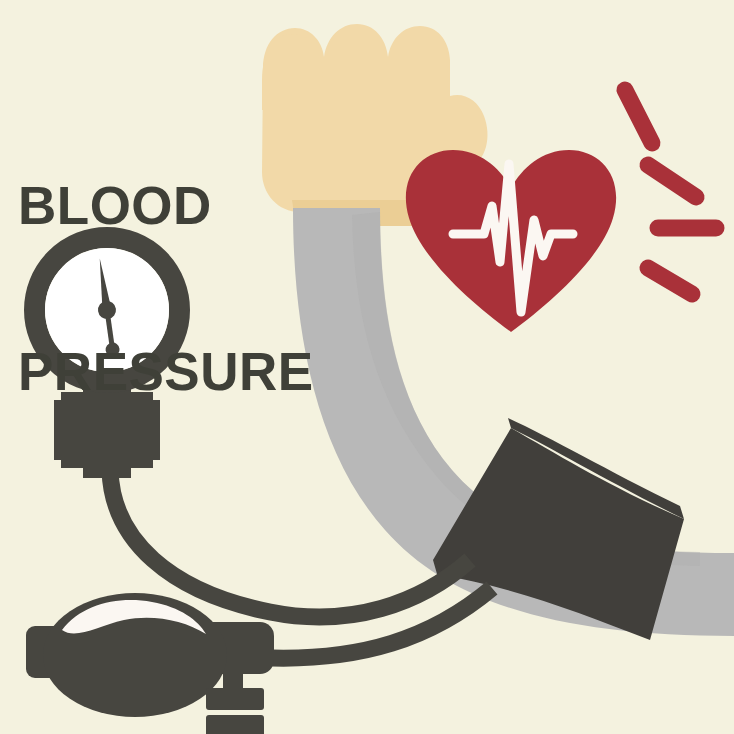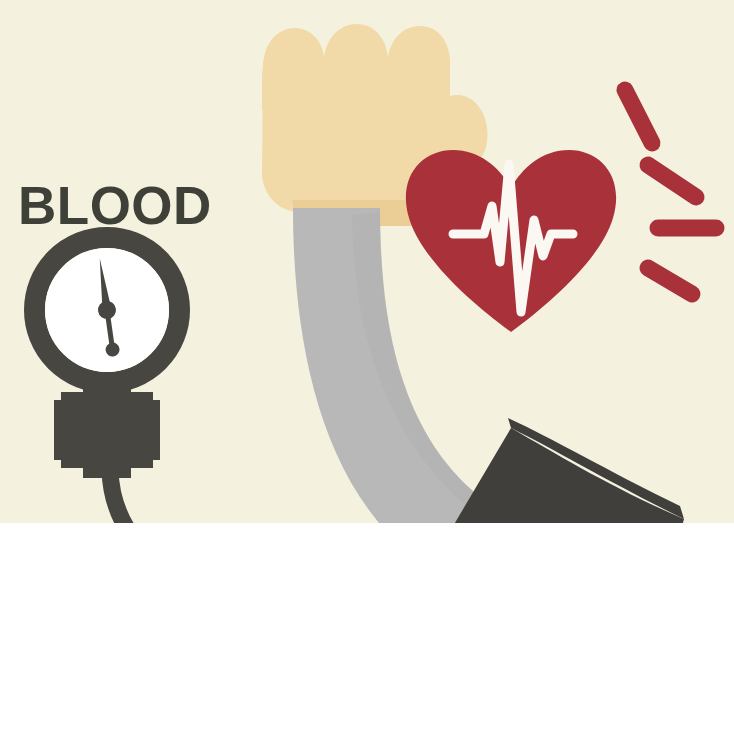--- a/index.html
+++ b/index.html
@@ -39,21 +39,21 @@
     color: #3F4038;
     white-space: pre;
     pointer-events: none;
     user-select: none;
   }
   #title-block .line { display: block; }
 </style>
 </head>
 <body>
 
-<div id="poster" style="width: 734px; height: 523px;">
+<div id="poster" style="width: 734px; height: 734px;">
 
   <div id="poster-bg" style="background: rgb(244, 242, 223);"></div>
 
   <svg id="art" viewBox="0 0 734 734" xmlns="http://www.w3.org/2000/svg" style="width: 734px; height: 734px;">
 
     <defs>
       <clipPath id="clip-frame">
         <rect x="0" y="0" width="734" height="734"></rect>
       </clipPath>
     </defs>
@@ -194,15 +194,16 @@
         <rect id="valve-stem" x="223" y="670" width="20" height="22" fill="#474640"></rect>
         <rect id="valve-block-1" x="206" y="688" width="58" height="22" rx="3" fill="#474640"></rect>
         <rect id="valve-block-2" x="206" y="715" width="58" height="22" rx="3" fill="#474640"></rect>
       </g>
 
     </g>
   </svg>
 
   <div id="title-block" style="color: rgb(63, 64, 56); font-size: 53px;">
     <span class="line">BLOOD</span>
+    <span class="line">PRESSURE</span>
   </div>
 
 </div>
 
 </body></html>

